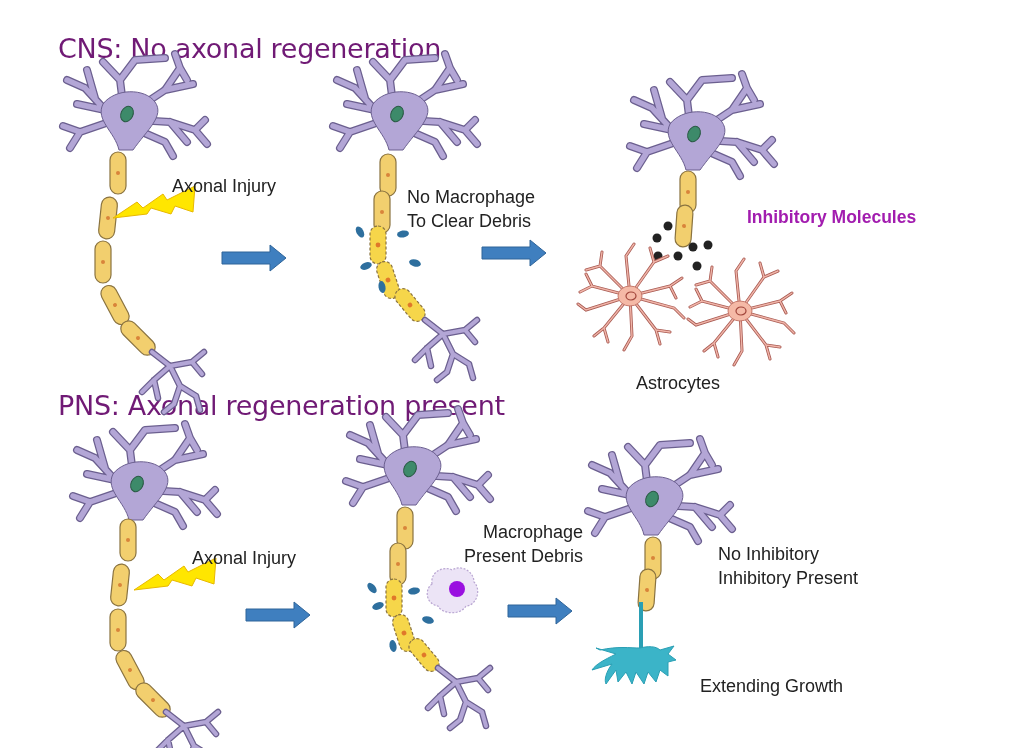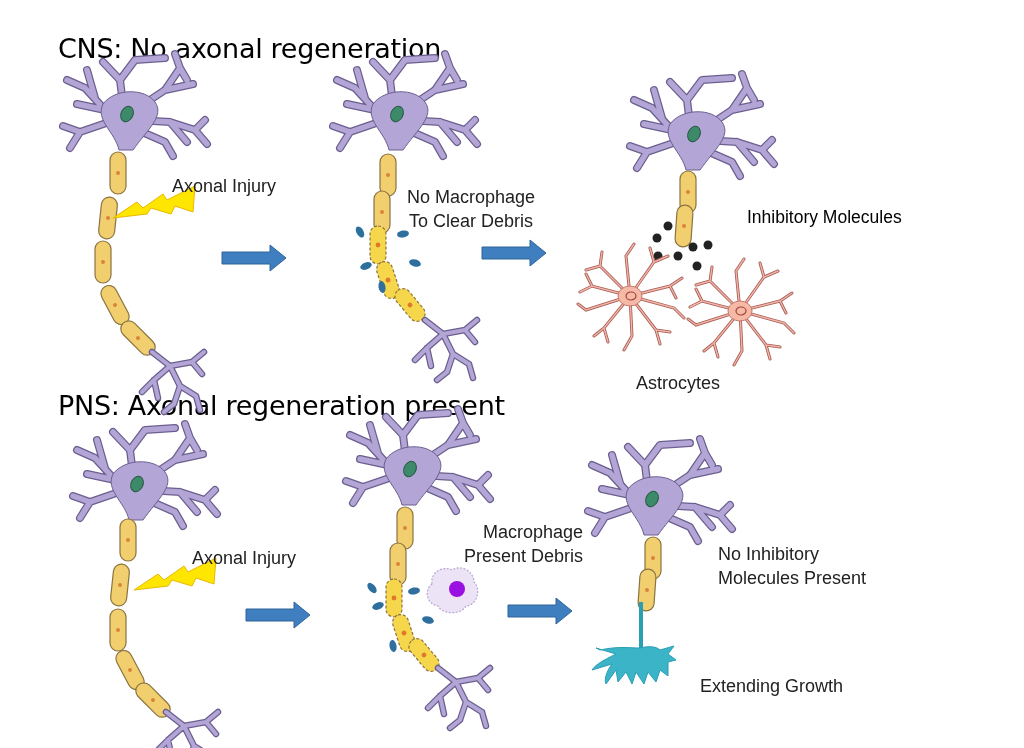--- a/index.html
+++ b/index.html
@@ -1,26 +1,26 @@
 <!DOCTYPE html>
 <html><head>
 <meta charset="utf-8">
 <style>
   html, body { margin: 0; padding: 0; background: #ffffff; }
   body { width: 1024px; height: 748px; position: relative; overflow: hidden; }
   .title {
     position: absolute; font-family: "DejaVu Sans", sans-serif;
-    font-size: 27px; color: #000000; letter-spacing: -0.3px; white-space: nowrap;
+    font-size: 27px; color: #701a75; letter-spacing: -0.3px; white-space: nowrap;
   }
   .label {
     position: absolute; font-family: "Liberation Sans", sans-serif;
     font-size: 18px; color: #222; line-height: 24px; white-space: nowrap;
   }
   .label.center { text-align: left; }
-  .label.bold { font-weight: normal; color: #000000; font-size: 17.5px; line-height: 25px; }
+  .label.bold { font-weight: bold; color: #a21caf; font-size: 17.5px; line-height: 25px; }
   svg.art { position: absolute; left: 0; top: 0; }
 </style>
 </head>
 <body>
 
 <div class="title" style="left:58px; top:33px;">CNS: No axonal regeneration</div>
 <div class="title" style="left:58px; top:390px;">PNS: Axonal regeneration present</div>
 
 <svg class="art" width="1024" height="748" viewBox="0 0 1024 748">
   <defs>
@@ -199,33 +199,33 @@
     <use href="#myelin" transform="translate(653,558)"></use>
     <use href="#myelin" transform="translate(647,590) rotate(4)"></use>
     <g>
       <rect x="639" y="602" width="4" height="48" fill="#2a9fb4"></rect>
       <path d="M640,648 C630,648 618,646 600,650 L596,648 L616,654 C604,660 596,664 592,670 L612,664 C606,672 604,680 606,684 L616,670 L618,682 L626,672 L632,684 L636,672 L644,684 L648,672 L656,682 L660,670 L668,676 L668,662 L676,660 L668,654 L674,646 L660,650 C656,646 648,646 640,648 Z" fill="#3bb4c8" stroke="#2a9fb4" stroke-width="1"></path>
     </g>
   </g>
 </svg>
 
 <div class="label" style="left:172px; top:174px;">Axonal Injury</div>
-<div class="label" style="left:407px; top:185px;text-align:center;">
+<div class="label" style="left:407px; top:185px;">
   <div>No Macrophage</div>
   <div>To Clear Debris</div>
 </div>
 <div class="label bold" style="left:747px; top:205px;">
   <div>Inhibitory Molecules</div>
 </div>
 <div class="label" style="left:636px; top:354px;margin-top:17px;">Astrocytes</div>
 
 <div class="label" style="left:192px; top:546px;">Axonal Injury</div>
 <div class="label" style="left:464px; top:520px;text-align:right;">
   <div>Macrophage</div>
   <div>Present Debris</div>
 </div>
 <div class="label center" style="left:718px; top:542px; width:176px;">
   <div>No Inhibitory</div>
-  <div>Molecules Present</div>
+  <div>Inhibitory Present</div>
 </div>
 <div class="label center" style="left:700px; top:646px; width:176px;margin-top:28px;">
   <div>Extending Growth</div>
 </div>
 
 </body></html>

